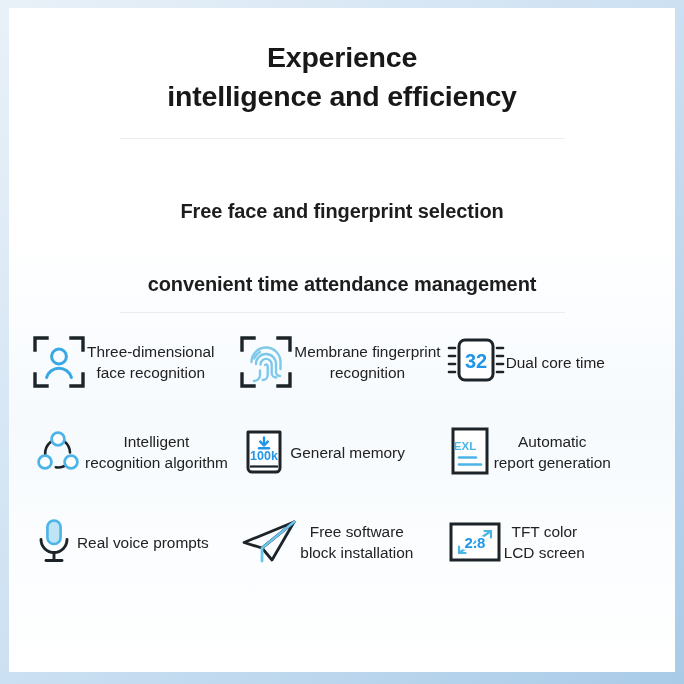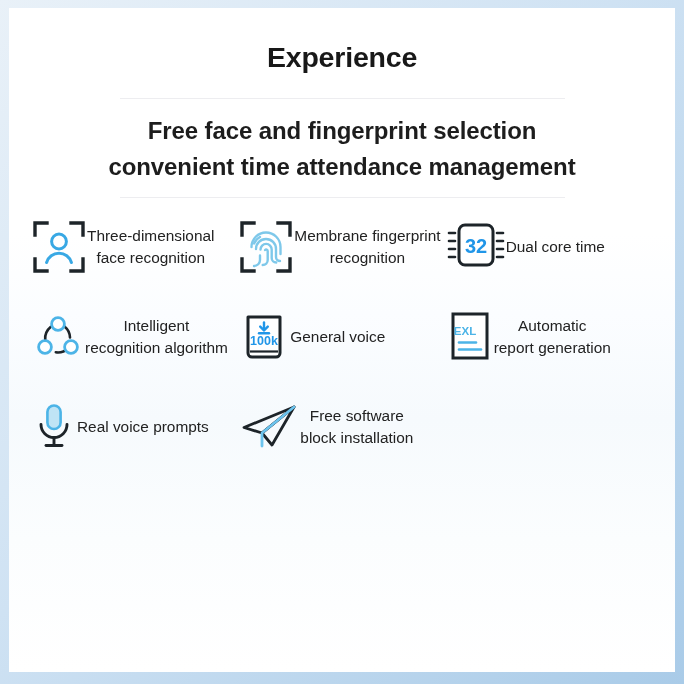--- a/index.html
+++ b/index.html
@@ -55,25 +55,26 @@
   }
 
   .divider.top { margin-top: 21px; }
   .divider.bottom { margin-top: 0px; }
 
   .subtitle-wrap {
     padding: 14px 0 13px 0;
   }
 
   .subtitle {
-    font-size: 24px;
+    font-size: 20px;
     font-weight: 700;
     color: #1d1d1d;
     line-height: 1.47;
     letter-spacing: -0.1px;
+    margin-top: 44px;
   }
 
   
   .grid {
     display: grid;
     grid-template-columns: repeat(3, 1fr);
     padding: 0 22px;
   }
 
   .cell {
@@ -104,20 +105,21 @@
   .row3 .cap { }
 </style>
 </head>
 <body>
 
 <div class="frame">
   <div class="card">
 
     <div class="headings">
       <div class="title">Experience</div>
+      <div class="title">intelligence and efficiency</div>
 
       <div class="divider top"></div>
 
       <div class="subtitle-wrap">
         <div class="subtitle">Free face and fingerprint selection</div>
         <div class="subtitle">convenient time attendance management</div>
       </div>
 
       <div class="divider bottom"></div>
     </div>
@@ -213,21 +215,21 @@
             <path d="M10 6 h32 a0 0 0 0 1 0 0 v36 a4 4 0 0 1 -4 4 h-24 a4 4 0 0 1 -4 -4 z" fill="#ffffff" stroke="#1d2429" stroke-width="3" stroke-linejoin="round"></path>
             <line x1="12" y1="40.5" x2="40" y2="40.5" stroke="#1d2429" stroke-width="2.2"></line>
             <g fill="none" stroke="#2196e8" stroke-width="2.4" stroke-linecap="round" stroke-linejoin="round">
               <path d="M26 11.5 v7.5"></path>
               <polyline points="22.2,15.6 26,19.4 29.8,15.6"></polyline>
               <line x1="21" y1="22.3" x2="31" y2="22.3"></line>
             </g>
             <text x="26" y="34" text-anchor="middle" font-family="'Liberation Sans', sans-serif" font-size="12.5" font-weight="700" fill="#2196e8">100k</text>
           </svg>
         </div>
-        <div class="cap">General voice</div>
+        <div class="cap">General memory</div>
       </div>
 
       <div class="cell">
         <div class="icon-box">
           <svg width="48" height="54" viewBox="0 0 48 54">
             <rect x="7" y="4" width="34" height="44" fill="#ffffff" stroke="#1d2429" stroke-width="3"></rect>
             <text x="19" y="25" text-anchor="middle" font-family="'Liberation Sans', sans-serif" font-size="11.5" font-weight="700" fill="#4cb4e7">EXL</text>
             <g stroke="#4cb4e7" stroke-width="2.6" stroke-linecap="round">
               <line x1="13" y1="32.5" x2="30" y2="32.5"></line>
               <line x1="13" y1="39.5" x2="35" y2="39.5"></line>
@@ -259,17 +261,32 @@
           <svg width="62" height="50" viewBox="0 0 62 50">
             <path d="M56 5 L6 25.5 L24 31 Z" fill="none" stroke="#1d2429" stroke-width="2.8" stroke-linejoin="round"></path>
             <path d="M56 5 L24 31 L34 43 Z" fill="none" stroke="#1d2429" stroke-width="2.8" stroke-linejoin="round"></path>
             <path d="M56 5 L24 31 L24 44" fill="none" stroke="#6cc4ee" stroke-width="2.8" stroke-linejoin="round" stroke-linecap="round"></path>
           </svg>
         </div>
         <div class="cap">Free software
 block installation</div>
       </div>
 
+      <div class="cell">
+        <div class="icon-box">
+          <svg width="58" height="46" viewBox="0 0 58 46">
+            <rect x="5" y="5" width="48" height="36" fill="#ffffff" stroke="#1d2429" stroke-width="3"></rect>
+            <g fill="none" stroke="#4cb4e7" stroke-width="2.2" stroke-linecap="round" stroke-linejoin="round">
+              <line x1="13" y1="34" x2="45" y2="12"></line>
+              <polyline points="13,27.5 13,34 19.5,34"></polyline>
+              <polyline points="38.5,12 45,12 45,18.5"></polyline>
+            </g>
+            <text x="29" y="29" text-anchor="middle" font-family="'Liberation Sans', sans-serif" font-size="15" font-weight="700" fill="#2196e8" stroke="#ffffff" stroke-width="3.4" paint-order="stroke">2.8</text>
+          </svg>
+        </div>
+        <div class="cap">TFT color
+LCD screen</div>
+      </div>
 
     </div>
 
   </div>
 </div>
 
 </body></html>

